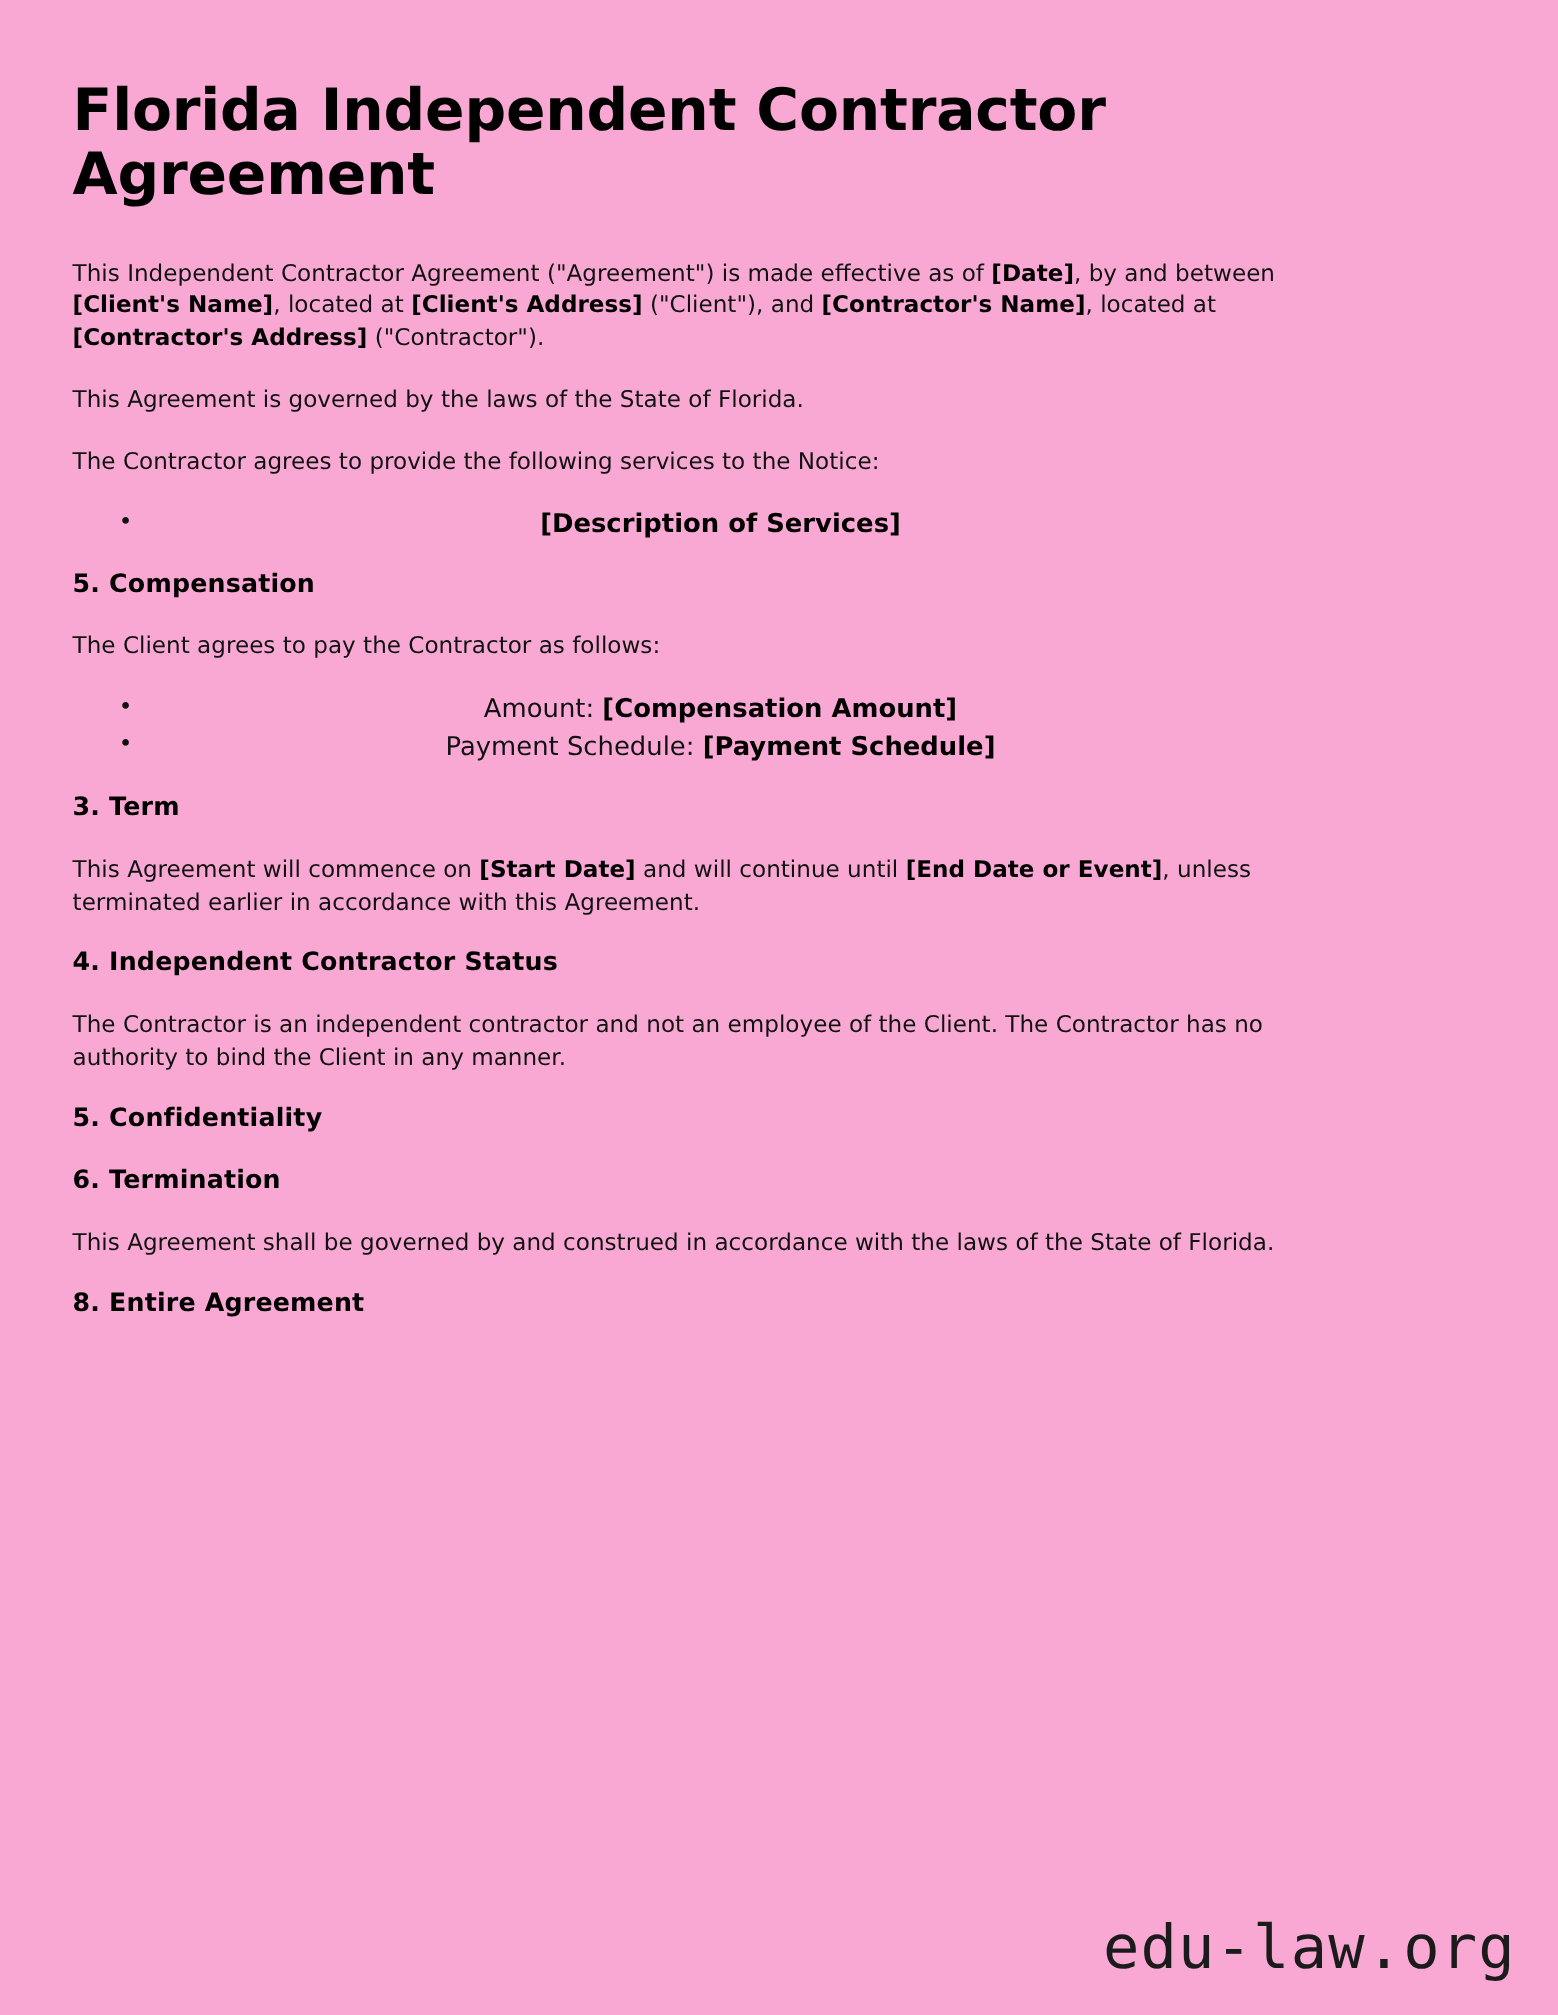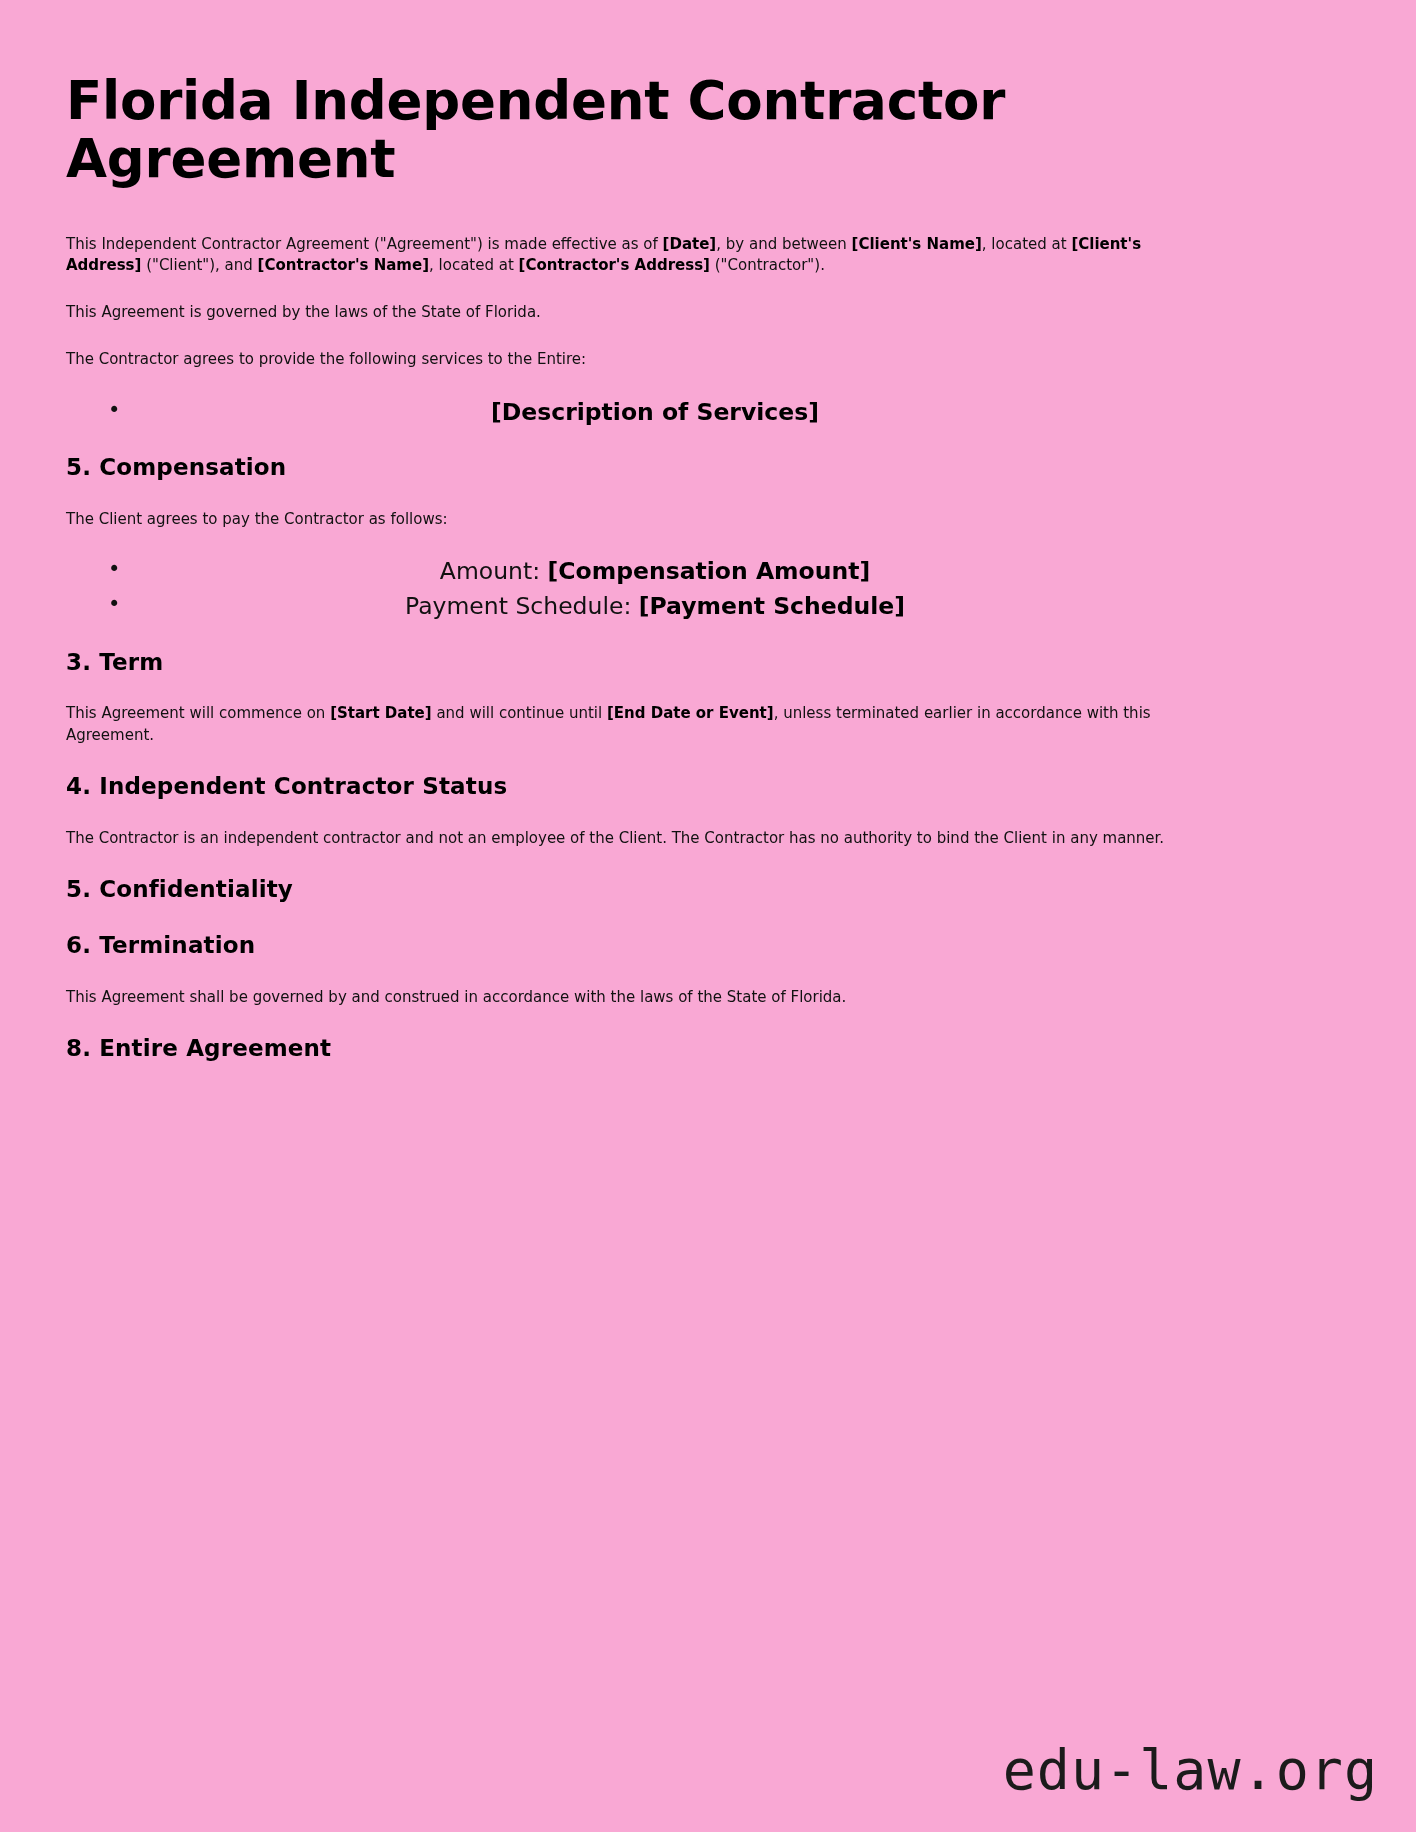--- a/index.html
+++ b/index.html
@@ -31,21 +31,21 @@
   }
   h1.doc-title {
     font-size: 53px;
     line-height: 1.09;
     font-weight: bold;
     margin: 0 0 46px 0;
     letter-spacing: -0.2px;
     color: #000;
   }
   p.para {
-    font-size: 15px;
+    font-size: 21px;
     line-height: 1.42;
     margin: 0 0 26px 0;
     color: #111;
   }
   h2.sec-head {
     font-size: 23px;
     font-weight: bold;
     line-height: 1.3;
     margin: 0 0 26px 0;
     letter-spacing: 0.15px;
@@ -91,21 +91,21 @@
 
 <div class="page">
   <div class="content">
 
     <h1 class="doc-title">Florida Independent Contractor Agreement</h1>
 
     <p class="para"><span>This Independent Contractor Agreement ("Agreement") is made effective as of </span><b>[Date]</b><span>, by and between </span><b>[Client's Name]</b><span>, located at </span><b>[Client's Address]</b><span> ("Client"), and </span><b>[Contractor's Name]</b><span>, located at </span><b>[Contractor's Address]</b><span> ("Contractor").</span></p>
 
     <p class="para">This Agreement is governed by the laws of the State of Florida.</p>
 
-    <p class="para">The Contractor agrees to provide the following services to the Entire:</p>
+    <p class="para">The Contractor agrees to provide the following services to the Notice:</p>
     <ul class="bullets">
       <li><b>[Description of Services]</b></li>
     </ul>
 
     <h2 class="sec-head">5. Compensation</h2>
     <p class="para">The Client agrees to pay the Contractor as follows:</p>
     <ul class="bullets">
       <li><span>Amount: </span><b>[Compensation Amount]</b></li>
       <li><span>Payment Schedule: </span><b>[Payment Schedule]</b></li>
     </ul>

